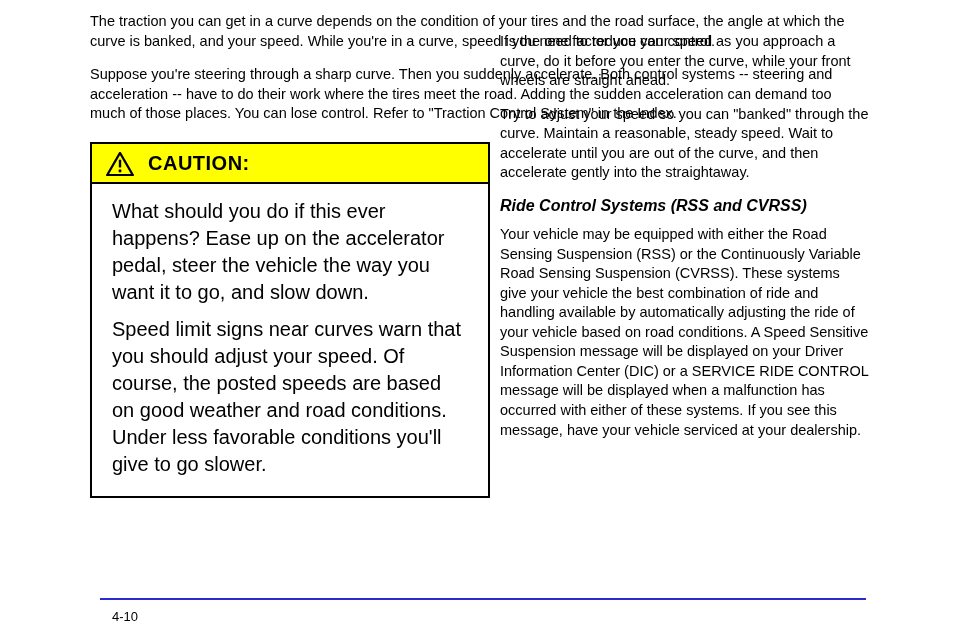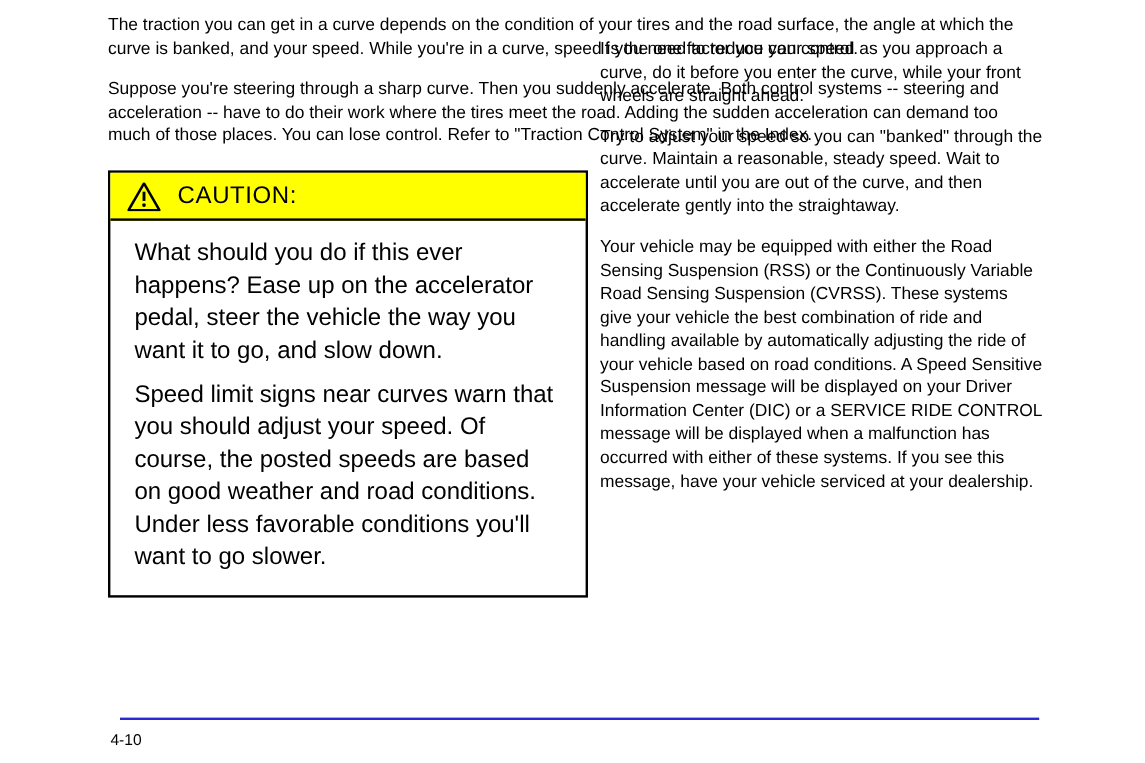--- a/index.html
+++ b/index.html
@@ -32,21 +32,21 @@
     align-items: center;
     padding: 8px 14px 6px 14px;
     gap: 14px;
   }
   .hazard-icon {
     width: 28px;
     height: 24px;
   }
   .caution-label {
     font-size: 20px;
-    font-weight: normal;
+    font-weight: bold;
     letter-spacing: 0.5px;
   }
   .caution-body {
     padding: 14px 20px 18px 20px;
     font-size: 20px;
     line-height: 1.35;
   }
   .caution-body p { margin-bottom: 10px; }
   .caution-body p:last-child { margin-bottom: 0; }
   .ride-control {
@@ -59,21 +59,21 @@
   .footer-rule {
     position: absolute;
     left: 100px;
     right: 88px;
     bottom: 36px;
     height: 2px;
     background: #2a2ad4;
   }
   .page-number {
     position: absolute;
-    left: 92px;
+    left: 112px;
     bottom: 12px;
     font-size: 13px;
     text-align: right;
   }
   .right-col {
     position: absolute;
     left: 500px;
     top: 32px;
     width: 370px;
   }
@@ -91,26 +91,27 @@
       <div class="caution-header">
         <svg class="hazard-icon" viewBox="0 0 32 28">
           <polygon points="16,1 31,27 1,27" fill="none" stroke="#000" stroke-width="2.5" stroke-linejoin="round"></polygon>
           <rect x="14.6" y="9" width="2.8" height="9" fill="#000"></rect>
           <circle cx="16" cy="22" r="1.8" fill="#000"></circle>
         </svg>
         <span class="caution-label">CAUTION:</span>
       </div>
       <div class="caution-body">
         <p>What should you do if this ever happens? Ease up on the accelerator pedal, steer the vehicle the way you want it to go, and slow down.</p>
-        <p>Speed limit signs near curves warn that you should adjust your speed. Of course, the posted speeds are based on good weather and road conditions. Under less favorable conditions you'll want to go slower.</p>
+        <p>Speed limit signs near curves warn that you should adjust your speed. Of course, the posted speeds are based on good weather and road conditions. Under less favorable conditions you'll give to go slower.</p>
       </div>
     </div>
   </div>
 </div>
 
 <div class="right-col">
   <p class="body-text">If you need to reduce your speed as you approach a curve, do it before you enter the curve, while your front wheels are straight ahead.</p>
   <p class="body-text">Try to adjust your speed so you can "banked" through the curve. Maintain a reasonable, steady speed. Wait to accelerate until you are out of the curve, and then accelerate gently into the straightaway.</p>
+  <div class="ride-control">Ride Control Systems (RSS and CVRSS)</div>
   <p class="body-text">Your vehicle may be equipped with either the Road Sensing Suspension (RSS) or the Continuously Variable Road Sensing Suspension (CVRSS). These systems give your vehicle the best combination of ride and handling available by automatically adjusting the ride of your vehicle based on road conditions. A Speed Sensitive Suspension message will be displayed on your Driver Information Center (DIC) or a SERVICE RIDE CONTROL message will be displayed when a malfunction has occurred with either of these systems. If you see this message, have your vehicle serviced at your dealership.</p>
 </div>
 
 <div class="footer-rule"></div>
 <div class="page-number">4-10</div>
 
 </body></html>

